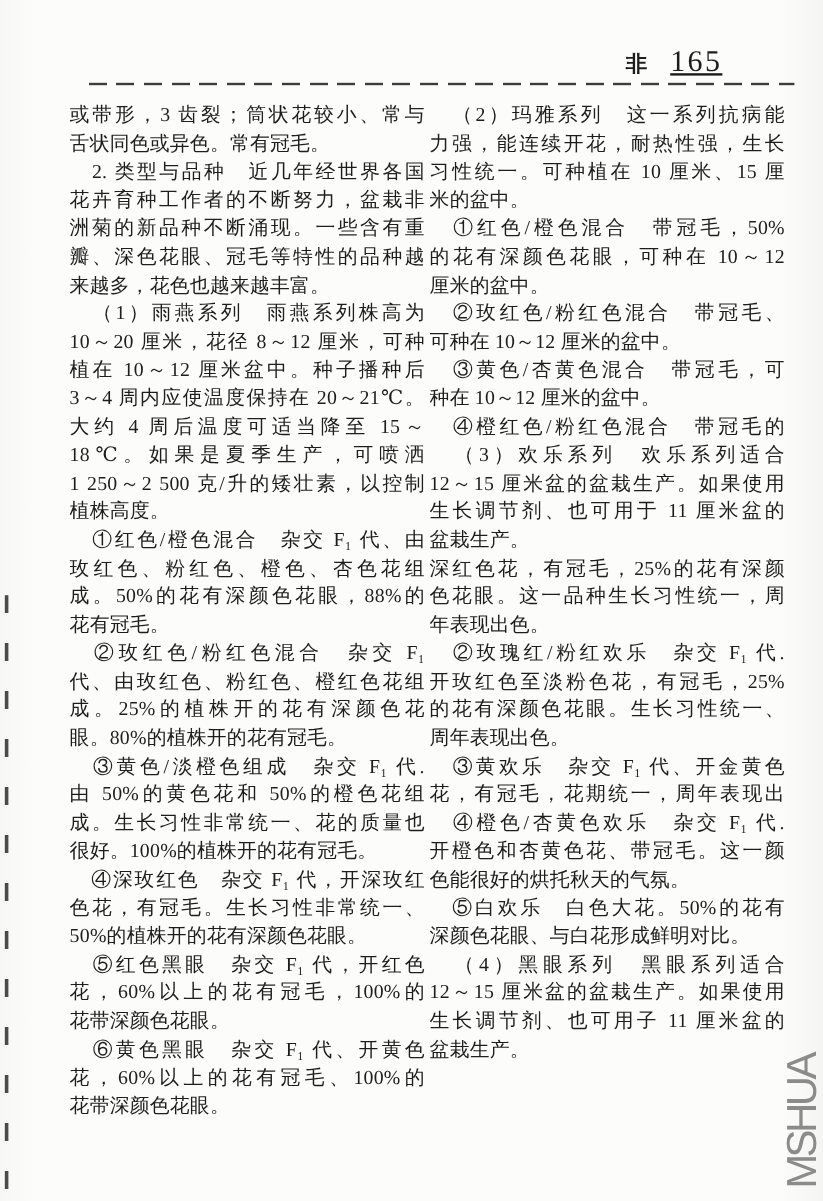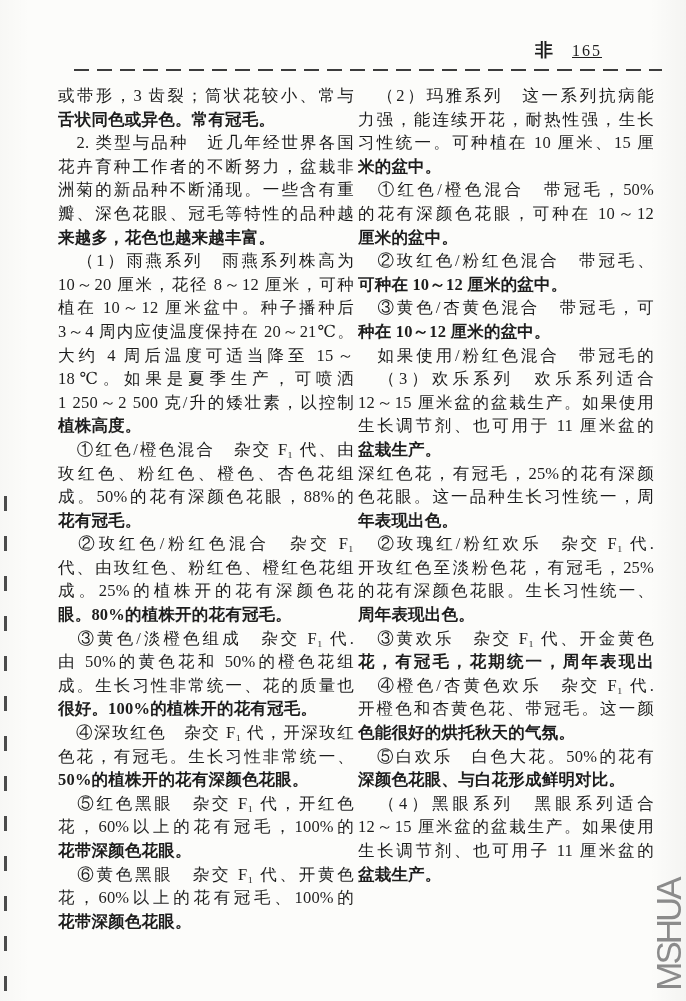--- a/index.html
+++ b/index.html
@@ -15,21 +15,21 @@
   .paper-shade{
     position:absolute;inset:0;
     background:linear-gradient(90deg,rgba(0,0,0,.02),rgba(0,0,0,0) 30px,rgba(0,0,0,0) 650px,rgba(0,0,0,.03));
     pointer-events:none;
   }
   .page-header{
     position:absolute;top:38px;right:84px;
     display:flex;align-items:baseline;gap:18px;
   }
   .section-char{font-size:18px;font-weight:bold;letter-spacing:1px;}
-  .page-number{font-size:16px;letter-spacing:2px;text-decoration:underline;}
+  .page-number{font-size:25px;letter-spacing:2px;text-decoration:underline;}
   .header-rule{
     position:absolute;top:69px;left:74px;width:588px;height:2px;
     background:repeating-linear-gradient(90deg,#3c3c3c 0 15px,transparent 15px 23px);
   }
   .binding-marks{
     position:absolute;left:4px;top:496px;width:3px;height:496px;
     background:repeating-linear-gradient(180deg,#4b4b4b 0 15px,transparent 15px 40px);
   }
   .content{
     position:absolute;top:84px;left:58px;width:600px;
@@ -39,21 +39,21 @@
   .line{
     font-size:16.5px;
     line-height:23.6px;
     height:23.6px;
     white-space:normal;
     overflow:hidden;
     text-align:justify;
     text-align-last:justify;
     letter-spacing:.2px;
   }
-  .line.end{text-align-last:left;font-weight:bold;}
+  .line.end{text-align-last:left;}
   .watermark{
     position:absolute;top:917px;left:597px;width:140px;height:36px;
     transform:rotate(-90deg);
     transform-origin:center;
     font-family:"Liberation Sans","DejaVu Sans",sans-serif;
     font-size:35px;
     letter-spacing:-3px;
     color:#8b8b8b;
     text-align:center;
   }
@@ -116,21 +116,21 @@
       <div class="line">力强，能连续开花，耐热性强，生长</div>
       <div class="line">习性统一。可种植在 10 厘米、15 厘</div>
       <div class="line end">米的盆中。</div>
       <div class="line">　①红色/橙色混合　带冠毛，50%</div>
       <div class="line">的花有深颜色花眼，可种在 10～12</div>
       <div class="line end">厘米的盆中。</div>
       <div class="line">　②玫红色/粉红色混合　带冠毛、</div>
       <div class="line end">可种在 10～12 厘米的盆中。</div>
       <div class="line">　③黄色/杏黄色混合　带冠毛，可</div>
       <div class="line end">种在 10～12 厘米的盆中。</div>
-      <div class="line">　如果使用/粉红色混合　带冠毛的</div>
+      <div class="line">　④橙红色/粉红色混合　带冠毛的</div>
       <div class="line">　（3）欢乐系列　欢乐系列适合</div>
       <div class="line">12～15 厘米盆的盆栽生产。如果使用</div>
       <div class="line">生长调节剂、也可用于 11 厘米盆的</div>
       <div class="line end">盆栽生产。</div>
       <div class="line">深红色花，有冠毛，25%的花有深颜</div>
       <div class="line">色花眼。这一品种生长习性统一，周</div>
       <div class="line end">年表现出色。</div>
       <div class="line">　②玫瑰红/粉红欢乐　杂交 F₁ 代.</div>
       <div class="line">开玫红色至淡粉色花，有冠毛，25%</div>
       <div class="line">的花有深颜色花眼。生长习性统一、</div>

